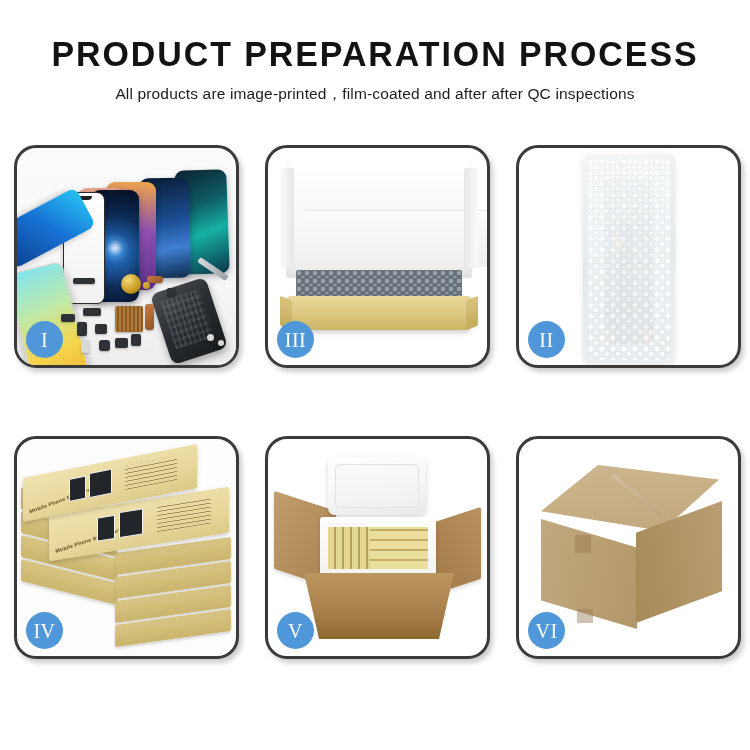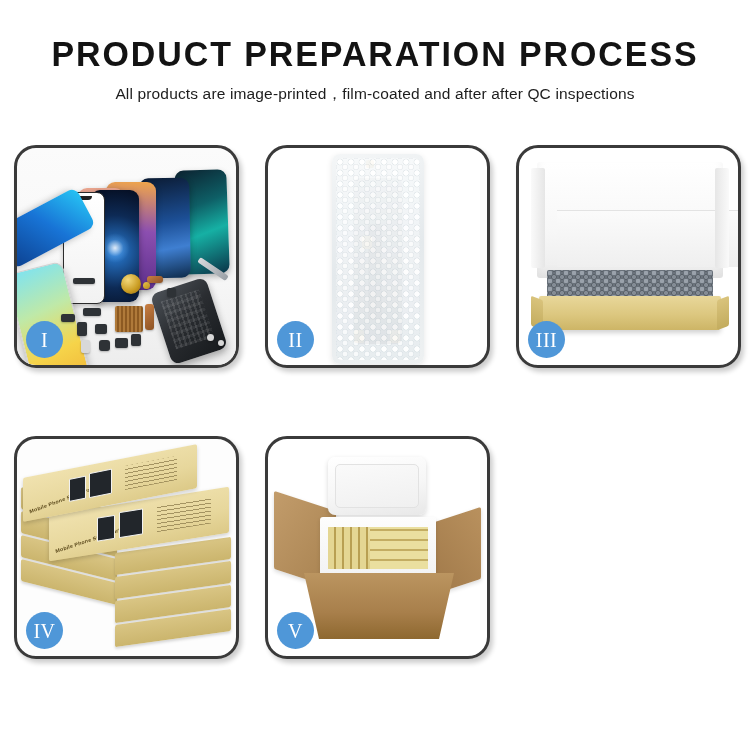--- a/index.html
+++ b/index.html
@@ -362,46 +362,46 @@
         <div class="chip copper" style="left:128px;top:156px;width:9px;height:26px;border-radius:3px;"></div>
         <div class="chip" style="left:44px;top:166px;width:14px;height:8px;"></div>
         <div class="chip gold" style="left:126px;top:134px;width:7px;height:7px;border-radius:50%;"></div>
         <div class="chip pale" style="right:22px;top:186px;width:7px;height:7px;border-radius:50%;"></div>
         <div class="chip pale" style="right:12px;top:192px;width:6px;height:6px;border-radius:50%;"></div>
         <div class="tweez"></div>
       </div>
       <div class="badge">I</div>
     </div>
 
+    <div class="panel p3">
+      <div class="scene">
+        <div class="foamlid">
+          <div class="foamband"></div>
+        </div>
+        <div class="bubblefill"></div>
+        <div class="krafttray"></div>
+      </div>
+      <div class="badge">III</div>
+    </div>
+
     <div class="panel p2">
       <div class="scene">
         <div class="bubblebag">
           <div class="innerpart"></div>
           <div class="flexcable"></div>
           <div class="goldtab" style="left:30px;top:82px;"></div>
           <div class="goldtab" style="left:22px;top:176px;"></div>
           <div class="goldtab" style="left:58px;top:176px;"></div>
           <div class="goldtab" style="left:34px;top:6px;width:8px;height:8px;"></div>
           <div class="bubbles"></div>
         </div>
       </div>
       <div class="badge">II</div>
     </div>
 
-    <div class="panel p3">
-      <div class="scene">
-        <div class="foamlid">
-          <div class="foamband"></div>
-        </div>
-        <div class="bubblefill"></div>
-        <div class="krafttray"></div>
-      </div>
-      <div class="badge">III</div>
-    </div>
-
     <div class="panel p4">
       <div class="scene stack">
 
         <div class="rbox side" style="left:4px;top:60px;width:96px;height:22px;transform:skewY(14deg);"></div>
         <div class="rbox side" style="left:4px;top:84px;width:96px;height:22px;transform:skewY(14deg);"></div>
         <div class="rbox side" style="left:4px;top:108px;width:96px;height:22px;transform:skewY(14deg);"></div>
         <div class="rbox side" style="left:4px;top:132px;width:96px;height:22px;transform:skewY(14deg);"></div>
 
         <div class="rbox side" style="left:98px;top:106px;width:116px;height:22px;transform:skewY(-8deg);"></div>
         <div class="rbox side" style="left:98px;top:130px;width:116px;height:22px;transform:skewY(-8deg);"></div>
@@ -430,15 +430,26 @@
         <div class="flapL"></div>
         <div class="flapR"></div>
         <div class="coolerLid"></div>
         <div class="coolerBody"></div>
         <div class="ybundle"></div>
         <div class="cartonBody"></div>
       </div>
       <div class="badge">V</div>
     </div>
 
+    <div class="panel p6">
+      <div class="scene">
+        <div class="ctop"></div>
+        <div class="cseam"></div>
+        <div class="cfaceL"></div>
+        <div class="cfaceR"></div>
+        <div class="tape" style="left:56px;top:96px;width:16px;height:18px;"></div>
+        <div class="tape" style="left:58px;top:170px;width:16px;height:14px;"></div>
+      </div>
+      <div class="badge">VI</div>
+    </div>
 
   </div>
 </div>
 
 </body></html>

